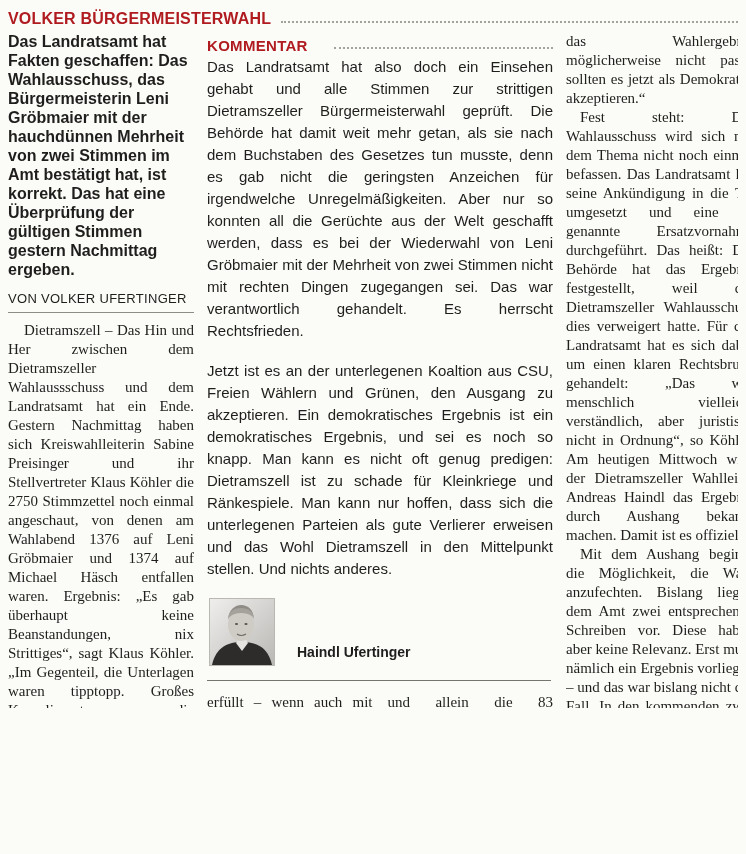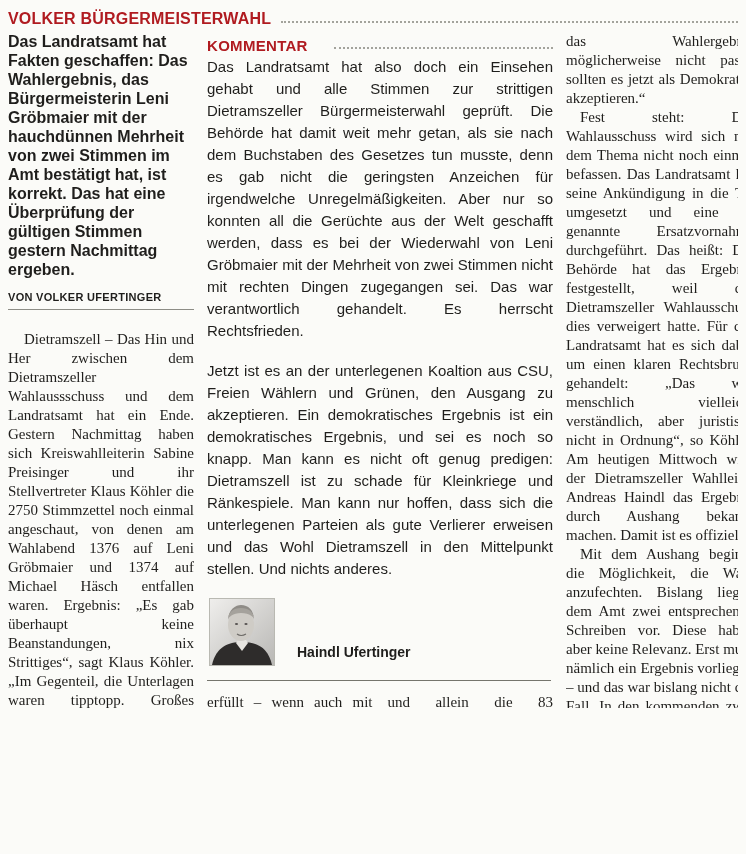--- a/index.html
+++ b/index.html
@@ -40,22 +40,22 @@
   .col { overflow:hidden; }
 
   
   .lead {
     font-family:"Liberation Sans", sans-serif;
     font-weight:bold; font-size:16px; line-height:1.19;
     margin:0 0 10px 0; text-align:left;
   }
   .byline {
     font-family:"Liberation Sans", sans-serif;
-    font-weight:bold; font-size:11px; letter-spacing:0.3px;
-    padding:2px 0 6px 0; margin-bottom:20px;
+    font-weight:normal; font-size:13px; letter-spacing:0.3px;
+    padding:2px 0 6px 0; margin-bottom:8px;
     border-bottom:1.5px solid #8d8d86;
   }
   .serif {
     font-size:15px; line-height:19px;
     text-align:justify; margin:0;
     hyphens:auto; -webkit-hyphens:auto;
   }
   .serif.indent { text-indent:14px; }
   .dateline { font-weight:normal;margin-left:16px; }
 
@@ -97,21 +97,21 @@
 
   <div class="kicker-row">
     <span class="kicker">VOLKER BÜRGERMEISTERWAHL</span>
     <span class="dots"></span>
   </div>
 
 
   <div class="columns">
 
     <div class="col">
-      <p class="lead">Das Landratsamt hat Fakten geschaffen: Das Wahlergebnis, das Bürgermeisterin Leni Gröbmaier mit der hauchdünnen Mehrheit von zwei Stimmen im Amt bestätigt hat, ist korrekt. Das hat eine Überprüfung der gültigen Stimmen gestern Nachmittag ergeben.</p>
+      <p class="lead">Das Landratsamt hat Fakten geschaffen: Das Wahlausschuss, das Bürgermeisterin Leni Gröbmaier mit der hauchdünnen Mehrheit von zwei Stimmen im Amt bestätigt hat, ist korrekt. Das hat eine Überprüfung der gültigen Stimmen gestern Nachmittag ergeben.</p>
       <div class="byline">VON VOLKER UFERTINGER</div>
       <p class="serif"><strong class="dateline">Dietramszell</strong> <span>– Das Hin und Her zwischen dem Dietramszeller Wahlaussschuss und dem Landratsamt hat ein Ende. Gestern Nachmittag haben sich Kreiswahlleiterin Sabine Preisinger und ihr Stellvertreter Klaus Köhler die 2750 Stimmzettel noch einmal angeschaut, von denen am Wahlabend 1376 auf Leni Gröbmaier und 1374 auf Michael Häsch entfallen waren. Ergebnis: „Es gab überhaupt keine Beanstandungen, nix Strittiges“, sagt Klaus Köhler. „Im Gegenteil, die Unterlagen waren tipptopp. Großes Kompliment an die Wahlvorstände und die Helfer vor Ort.“ Jetzt ist es also amtlich: In allen sieben Wahllokalen – Dietramszell, Ascholding, Humbach, Baiernrain, Hechenberg sowie den zwei Briefwahlbezirken – wurde zuverlässig gearbeitet.</span></p>
 
     </div>
 
     <div class="col">
       <div class="klabel-row">
         <span class="klabel">KOMMENTAR</span>
         <span class="dots"></span>
       </div>

